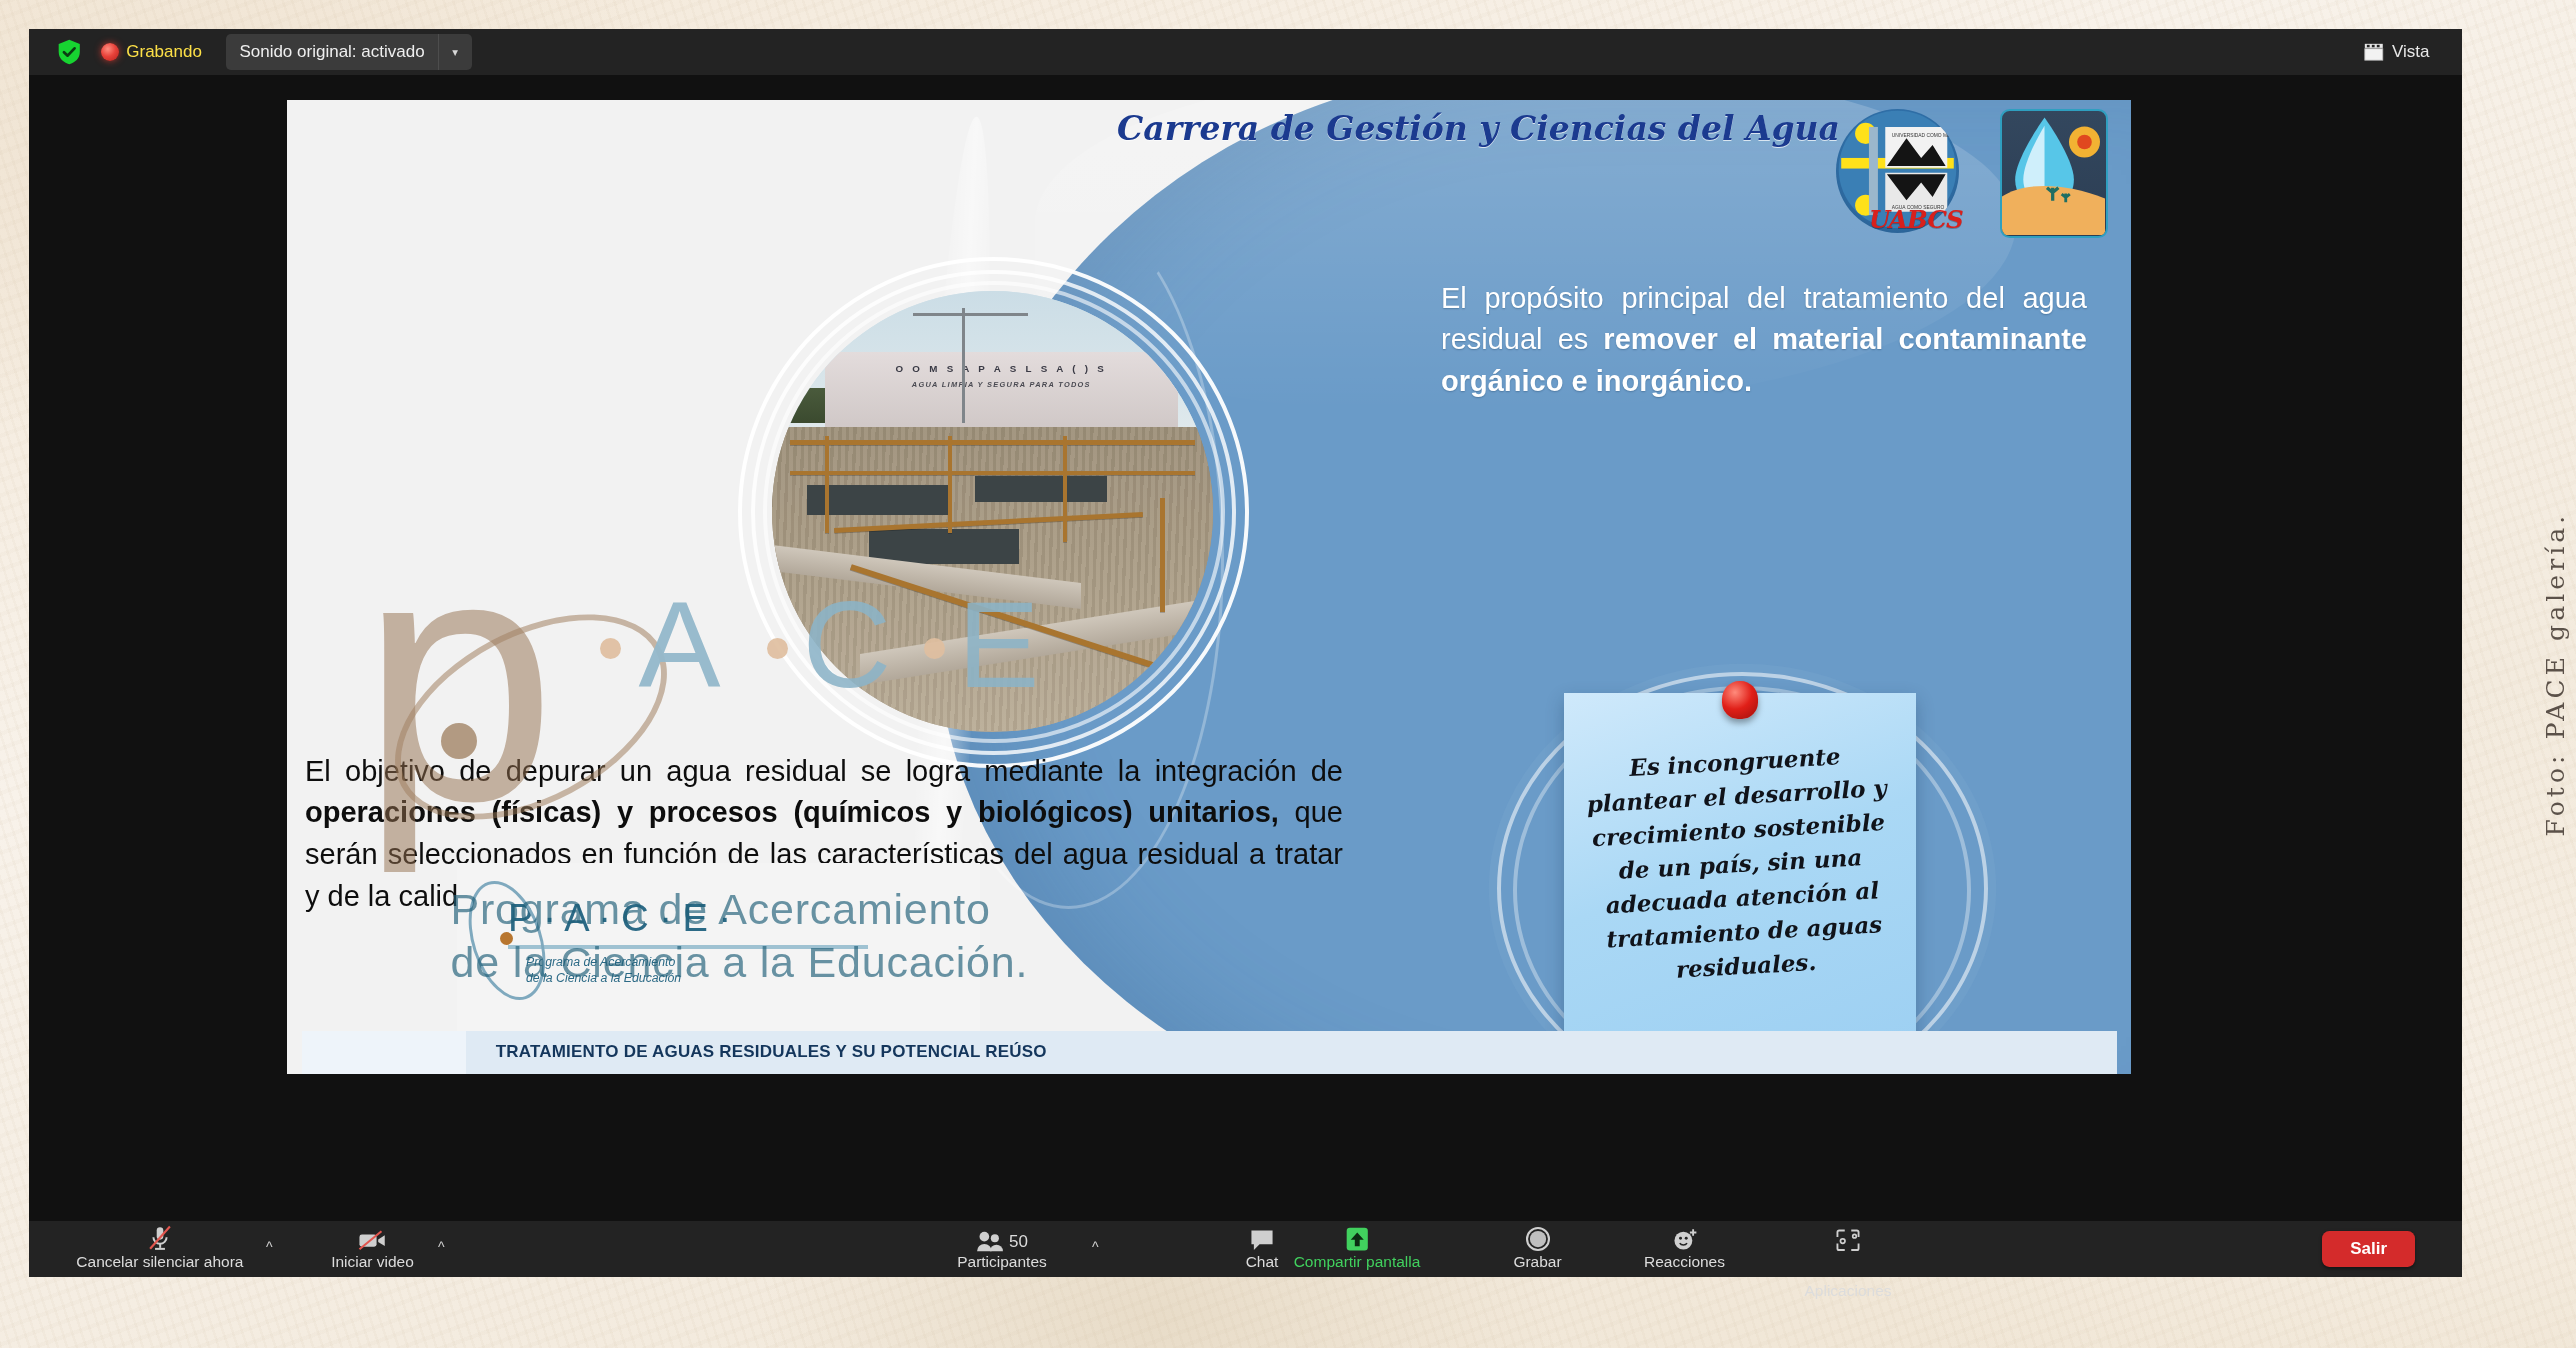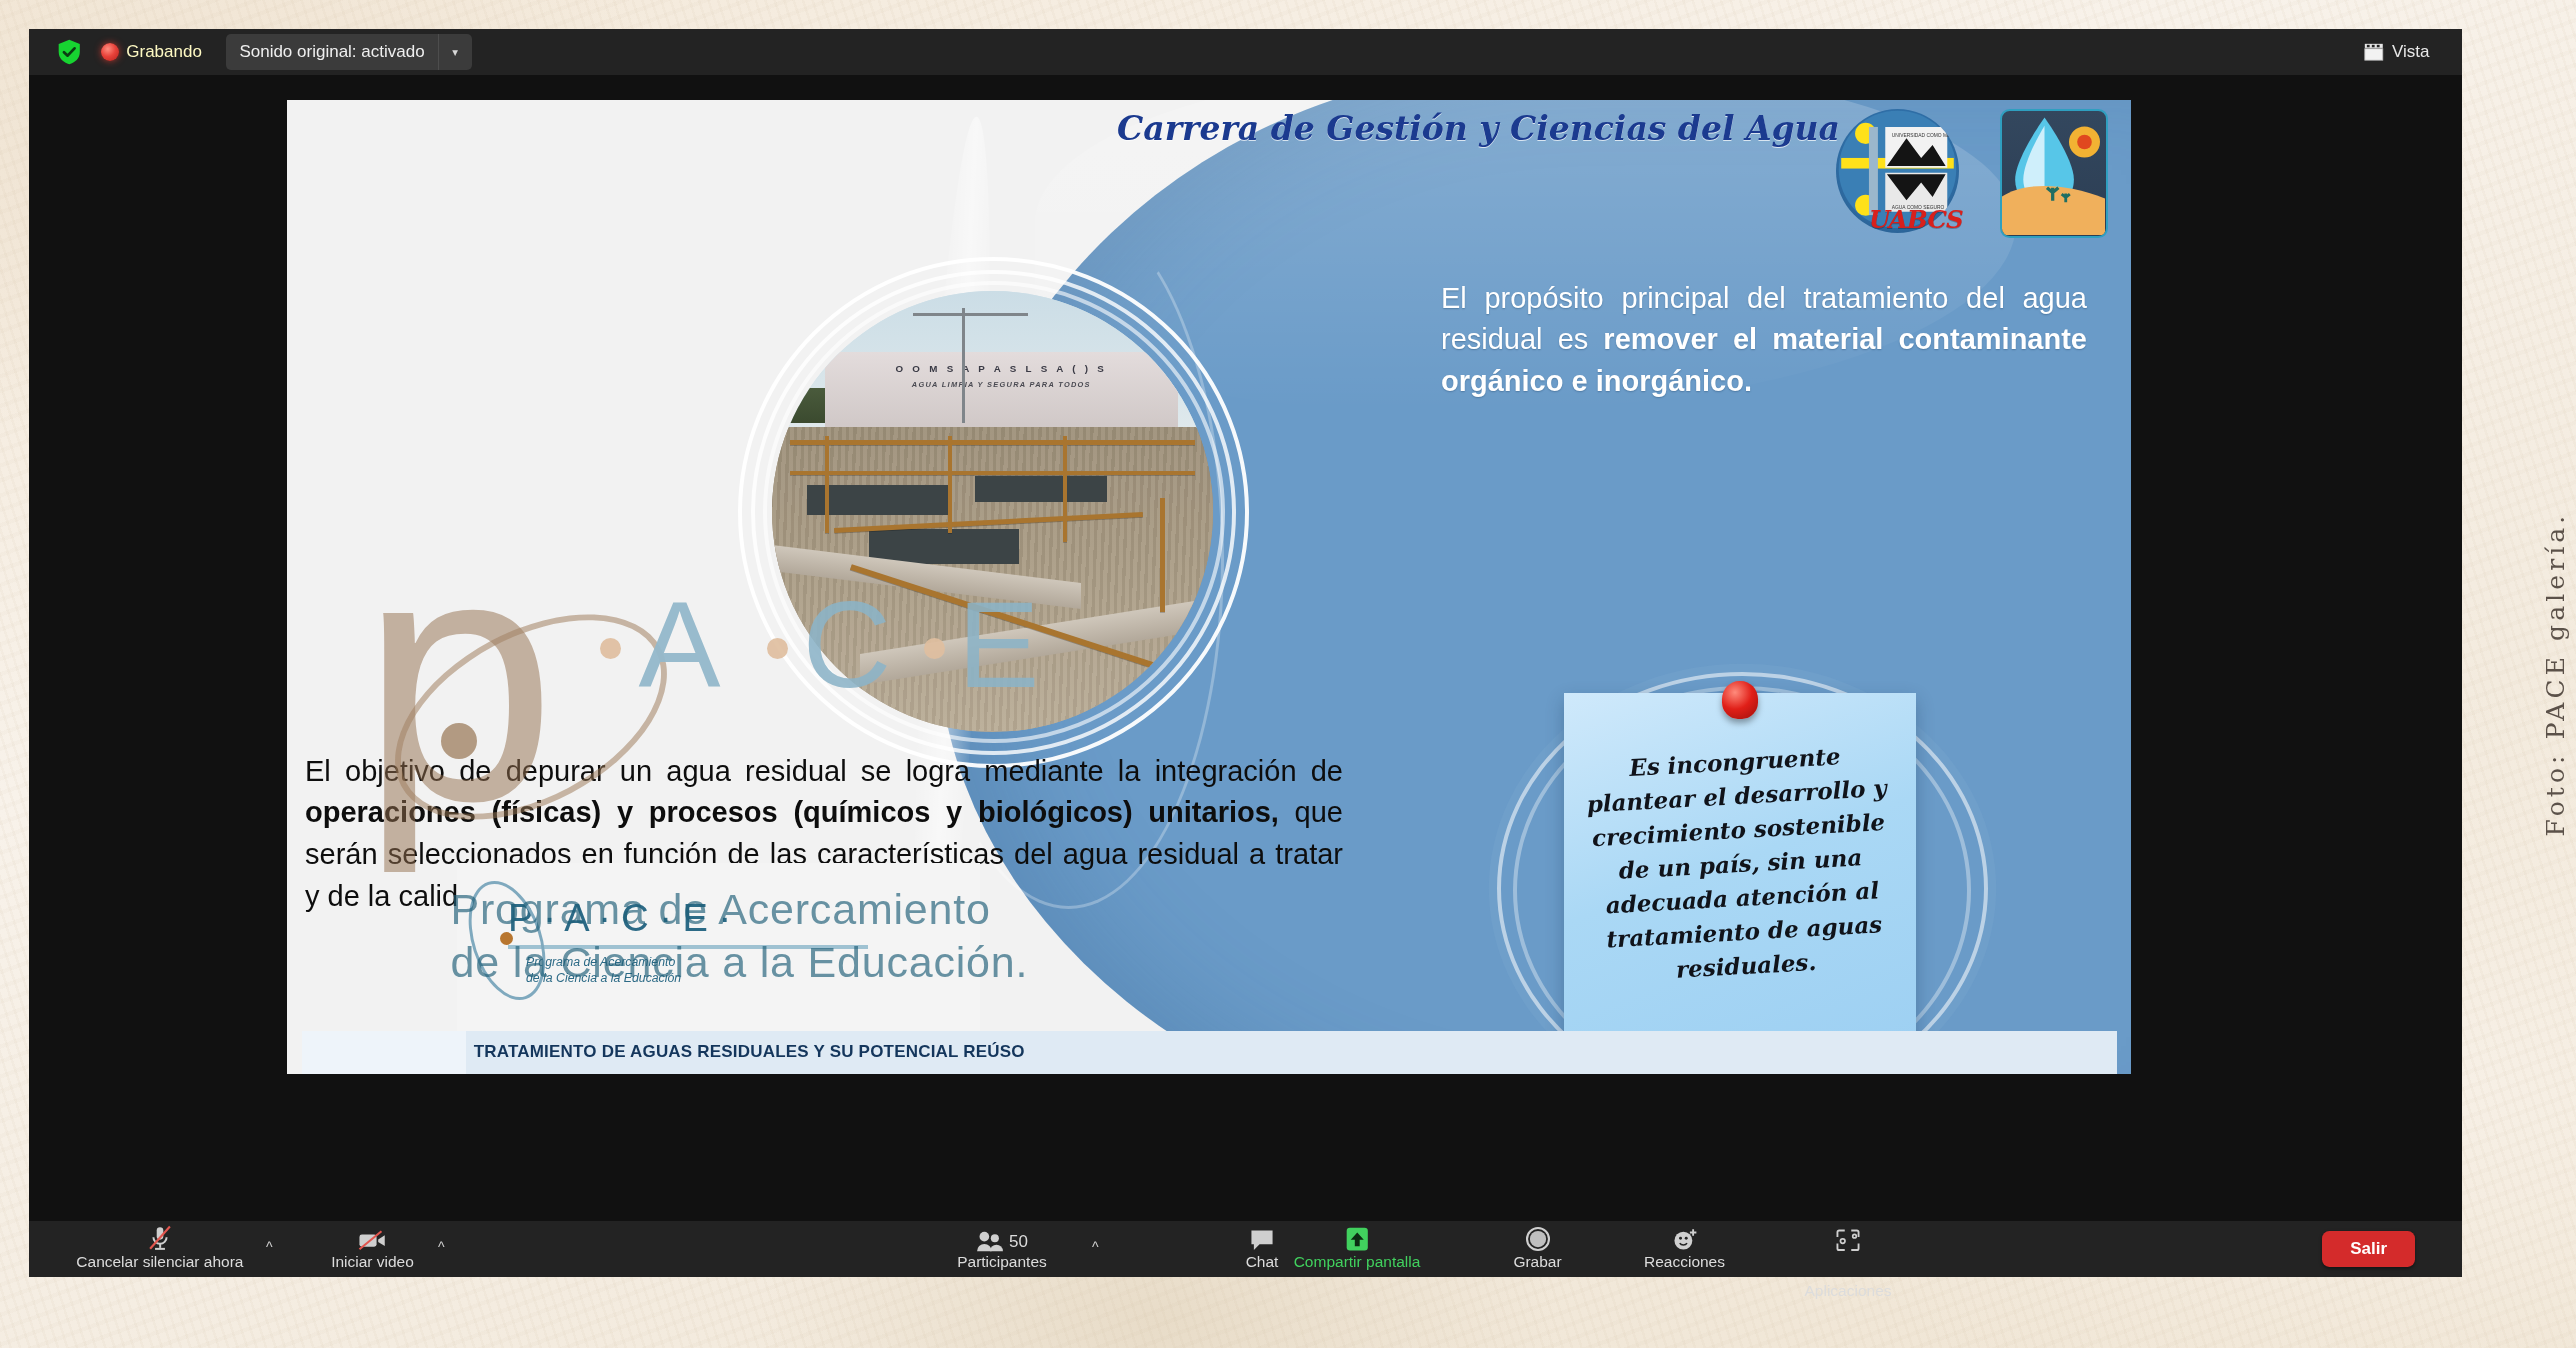--- a/index.html
+++ b/index.html
@@ -28,21 +28,21 @@
   
   #zoom-window { position:absolute; left:29px; top:29px; width:2433px; height:1248px; }
 
   
   #zoom-topbar {
     position:absolute; left:0; top:0; width:100%; height:46px;
     background:#232323; display:flex; align-items:center; padding:0 18px;
   }
   .pillbtn {
     display:flex; align-items:center; gap:7.4px; height:33px; padding:0 9.8px;
-    border-radius:5.7px; color:#fef9c3; font-size:17px; white-space:nowrap;
+    border-radius:5.7px; color:#fde047; font-size:17px; white-space:nowrap;
   }
   .shield-ico{ width:24.5px; height:26px; position:relative; }
   .shield-ico svg{ display:block; }
   .recdot{
     width:18px;height:18px;border-radius:50%;
     background:radial-gradient(circle at 38% 33%, #ff8e80 0%, #e8423a 46%, #b5211c 100%);
     box-shadow:0 0 7.4px rgba(230,60,50,.75);
   }
   #sound-select {
     display:flex; align-items:stretch; height:36px; margin-left:14.7px;
@@ -206,21 +206,21 @@
     font-size:23px; line-height:1.48; color:#10131a; text-align:center;
     transform:rotate(-3.2deg);
   }
 
   
   #slide-footer{
     position:absolute; left:14.7px; bottom:0; width:1815px; height:43px;
     background:#dfeaf4; display:flex; align-items:center;
   }
   #slide-footer .fbox{width:164px;height:100%;background:#eef4fa;}
-  #slide-footer-text{ padding-left:8px; font-size:17px; font-weight:700; color:#14365c; letter-spacing:0.2px;}
+  #slide-footer-text{ padding-left:30px; font-size:17px; font-weight:700; color:#14365c; letter-spacing:0.2px;}
 
   
   #pace-logo{
     position:absolute; left:170px; bottom:43px; width:523px; height:168px;
     background:#f4f4f4;
   }
   .pace-big{ position:absolute; font-family:"Liberation Sans",sans-serif; font-weight:400; color:#8cb4c8; }
   .pace-sub{ position:absolute; font-size:12.3px; color:#2c6a86; line-height:1.25; font-style:italic;}
 
   

